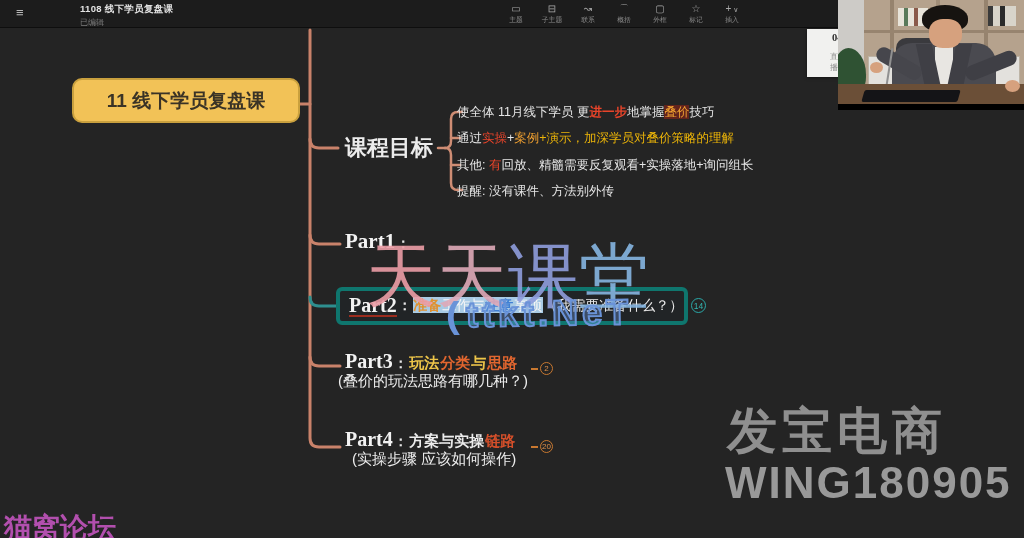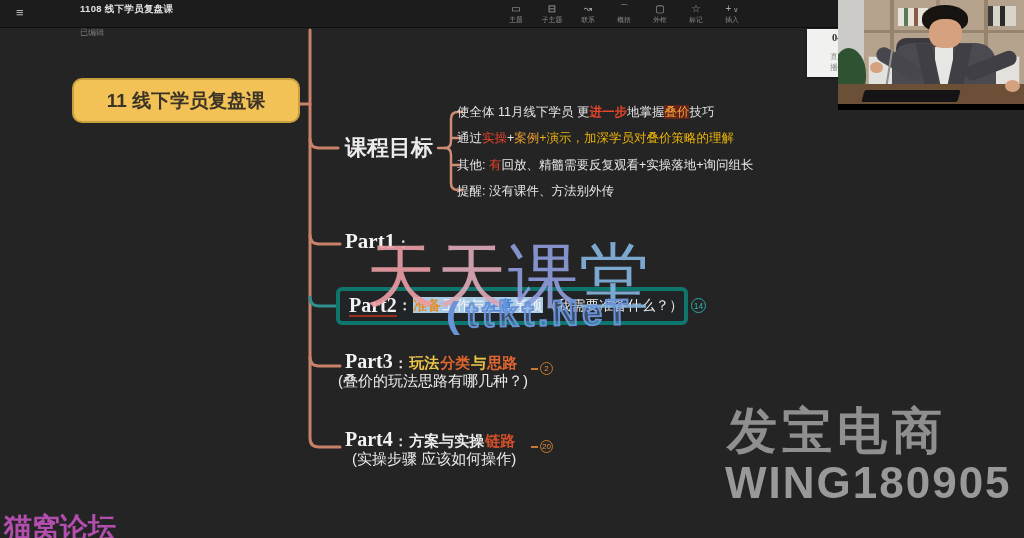--- a/index.html
+++ b/index.html
@@ -5,21 +5,21 @@
   * { box-sizing: border-box; margin: 0; padding: 0; }
   html,body { width:1024px; height:538px; overflow:hidden; }
   body { background:#242424; font-family:"Liberation Sans",sans-serif; position:relative; }
 
   
   .toolbar { position:absolute; top:0; left:0; width:1024px; height:28px;
     background:#1c1c1c; border-bottom:1px solid #0e0e0e; z-index:5; }
   .hamburger { position:absolute; left:16px; top:6px; color:#b9b9b9; font-size:13px; line-height:14px; cursor:pointer; }
   .title-block { position:absolute; left:80px; top:3px; }
   .doc-title { color:#e3e3e3; font-size:9.5px; font-weight:700; letter-spacing:.3px; }
-  .doc-status { color:#7d7d7d; font-size:8px; margin-top:11px; }
+  .doc-status { color:#7d7d7d; font-size:8px; margin-top:1px; }
   .tools { position:absolute; left:503px; top:2px; display:flex; gap:10px; }
   .tool { min-width:26px; text-align:center; cursor:pointer; }
   .tool-glyph { color:#a8a8a8; font-size:10px; height:13px; line-height:13px; }
   .tool-label { color:#8a8a8a; font-size:8px; transform:scale(.85); transform-origin:center top; white-space:nowrap; }
   .insert-chevron { font-size:7px; color:#a8a8a8; margin-left:2px; }
   .zen { position:absolute; left:827px; top:4px; text-align:center; z-index:4; cursor:pointer; }
   .zen-glyph { width:9px; height:9px; border:1.2px solid #a8a8a8; margin:0 auto; border-radius:1px; }
   .zen-label { color:#9a9a9a; font-size:6.5px; margin-top:2px; }
 
   

